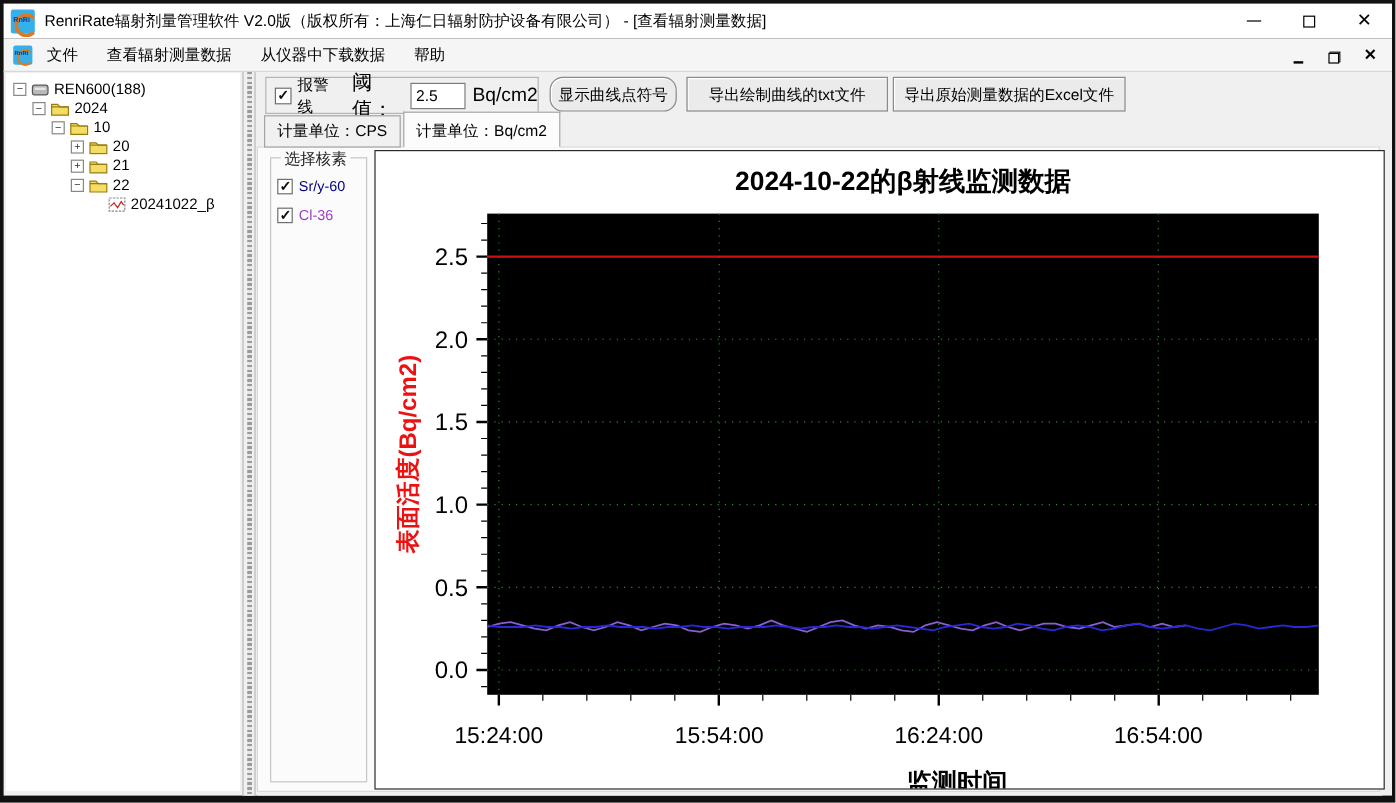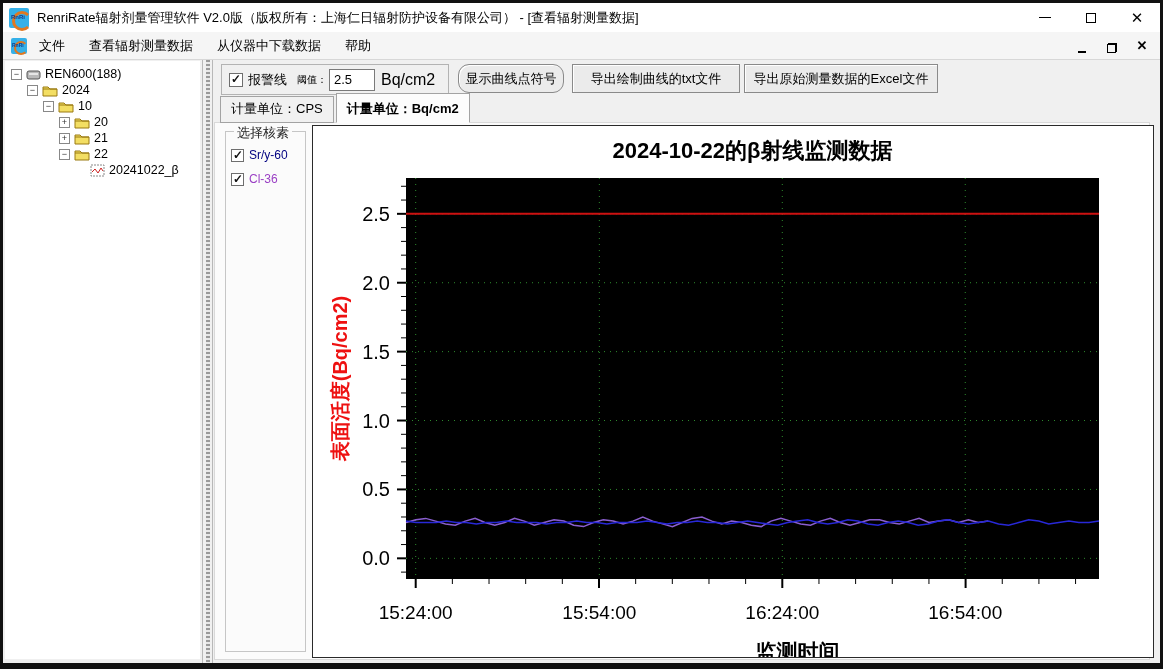--- a/index.html
+++ b/index.html
@@ -36,30 +36,30 @@
   .ticon { margin-right:4px; flex:0 0 auto; display:inline-flex; }
   .splitter { position:absolute; left:199px; top:0; width:11px; height:603px; background:#f0f0f0; border-left:1px solid #b8b8b8; border-right:1px solid #b8b8b8; }
   .splitter::after { content:""; position:absolute; left:3px; top:0; bottom:0; width:4px;
      background:repeating-linear-gradient(180deg,#9a9a9a 0 2px,#e8e8e8 2px 4px); }
   .content { position:absolute; left:211px; top:0; width:938px; height:603px; background:#f0f0f0; }
   .tabpage { position:absolute; left:0; top:62px; right:2px; bottom:3px; background:#fbfbfb; border:1px solid #d9d9d9; }
   .alarm-group { position:absolute; left:7px; top:4px; width:228px; height:31px; border:1px solid #b3b3b3; display:flex; align-items:center; padding-left:7px; background:#f0f0f0; }
   .cb { width:14px; height:14px; border:1px solid #6e6e6e; background:#fff; position:relative; flex:0 0 auto; cursor:pointer; }
   .cb.checked::after { content:"✓"; position:absolute; left:1px; top:-2px; font-size:12px; font-weight:bold; color:#111; }
   .alarm-label { font-size:13px; margin-left:5px; }
-  .thresh-label { font-size:10px; margin-left:10px; }
+  .thresh-label { font-size:17px; margin-left:10px; }
   .thresh-input { width:46px; height:22px; border:1px solid #7a7a7a; font-size:13px; padding-left:4px; margin-left:2px; font-family:"Liberation Sans",sans-serif; }
   .thresh-unit { font-size:16px; margin-left:6px; }
   .btn { position:absolute; top:4px; height:29px; background:#ebebeb; border:1px solid #8a8a8a; box-shadow:inset 1px 1px 0 #fff; font-size:13px; font-family:"Liberation Sans",sans-serif; cursor:pointer; color:#000; }
   .btn1 { left:244px; width:106px;border-radius:11px; }
   .btn2 { left:358px; width:168px; }
   .btn3 { left:530px; width:194px; }
   .tabs { position:absolute; left:6px; top:38px; height:25px; display:flex; align-items:flex-end; }
   .tab { font-size:13px; padding:3px 10px 4px 10px; border:1px solid #a3a3a3; background:#f1f1f1; margin-right:2px; cursor:pointer; color:#000; }
-  .tab.active { background:#fcfcfc; border-bottom-color:#fcfcfc; padding-top:6px;font-weight:bold; }
+  .tab.active { background:#fcfcfc; border-bottom-color:#fcfcfc; padding-top:6px; }
   .nuclide-fs { position:absolute; left:11px; top:71px; width:81px; height:521px; border:1px solid #c6c6c6; background:transparent; }
   .nuclide-legend { position:absolute; left:8px; top:-8px; background:#fbfbfb; font-size:13px; padding:0 3px; color:#222; }
   .nuclide-item { display:flex; align-items:center; margin:10px 0 0 5px; font-size:12px; }
   .nuclide-item:first-of-type { margin-top:16px; }
   .nuclide-item .cb { width:13px; height:13px; }
   .nuclide-item span.nlabel { margin-left:5px; }
   .chart-panel { position:absolute; left:98px; top:65px; width:842px; height:533px; background:#fff; border:1px solid #2a2a2a; }
 </style>
 </head>
 <body>

